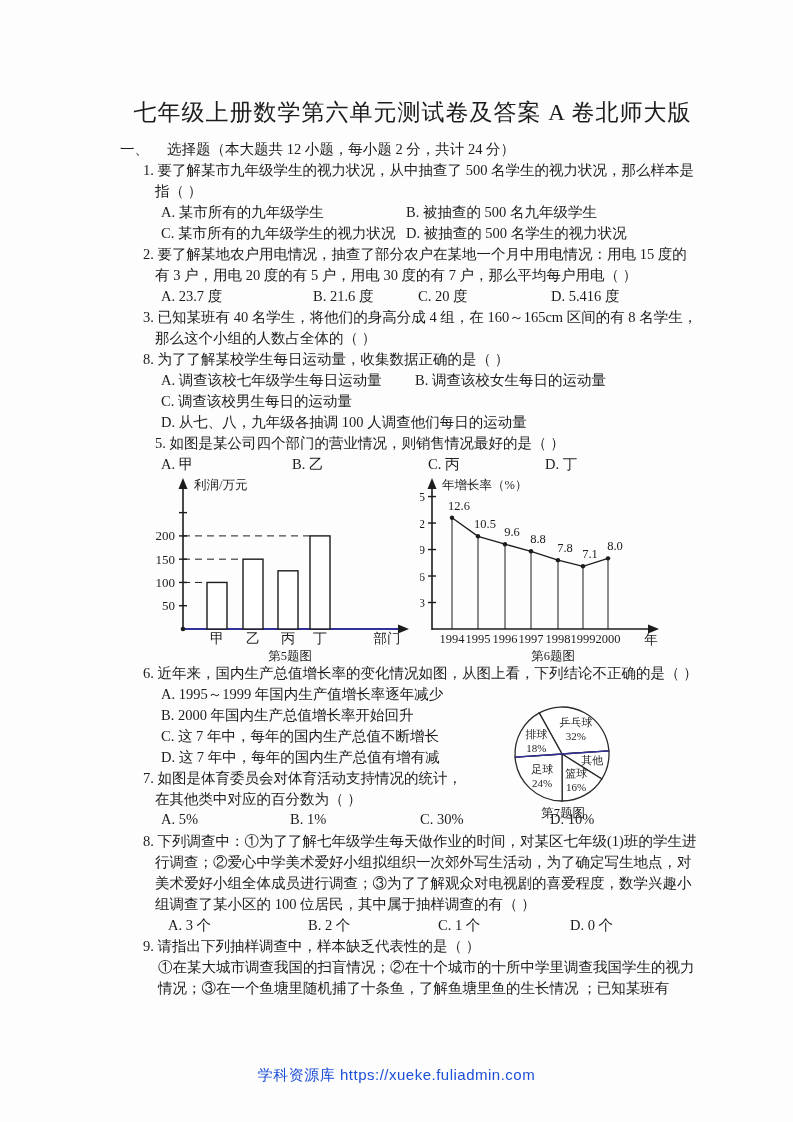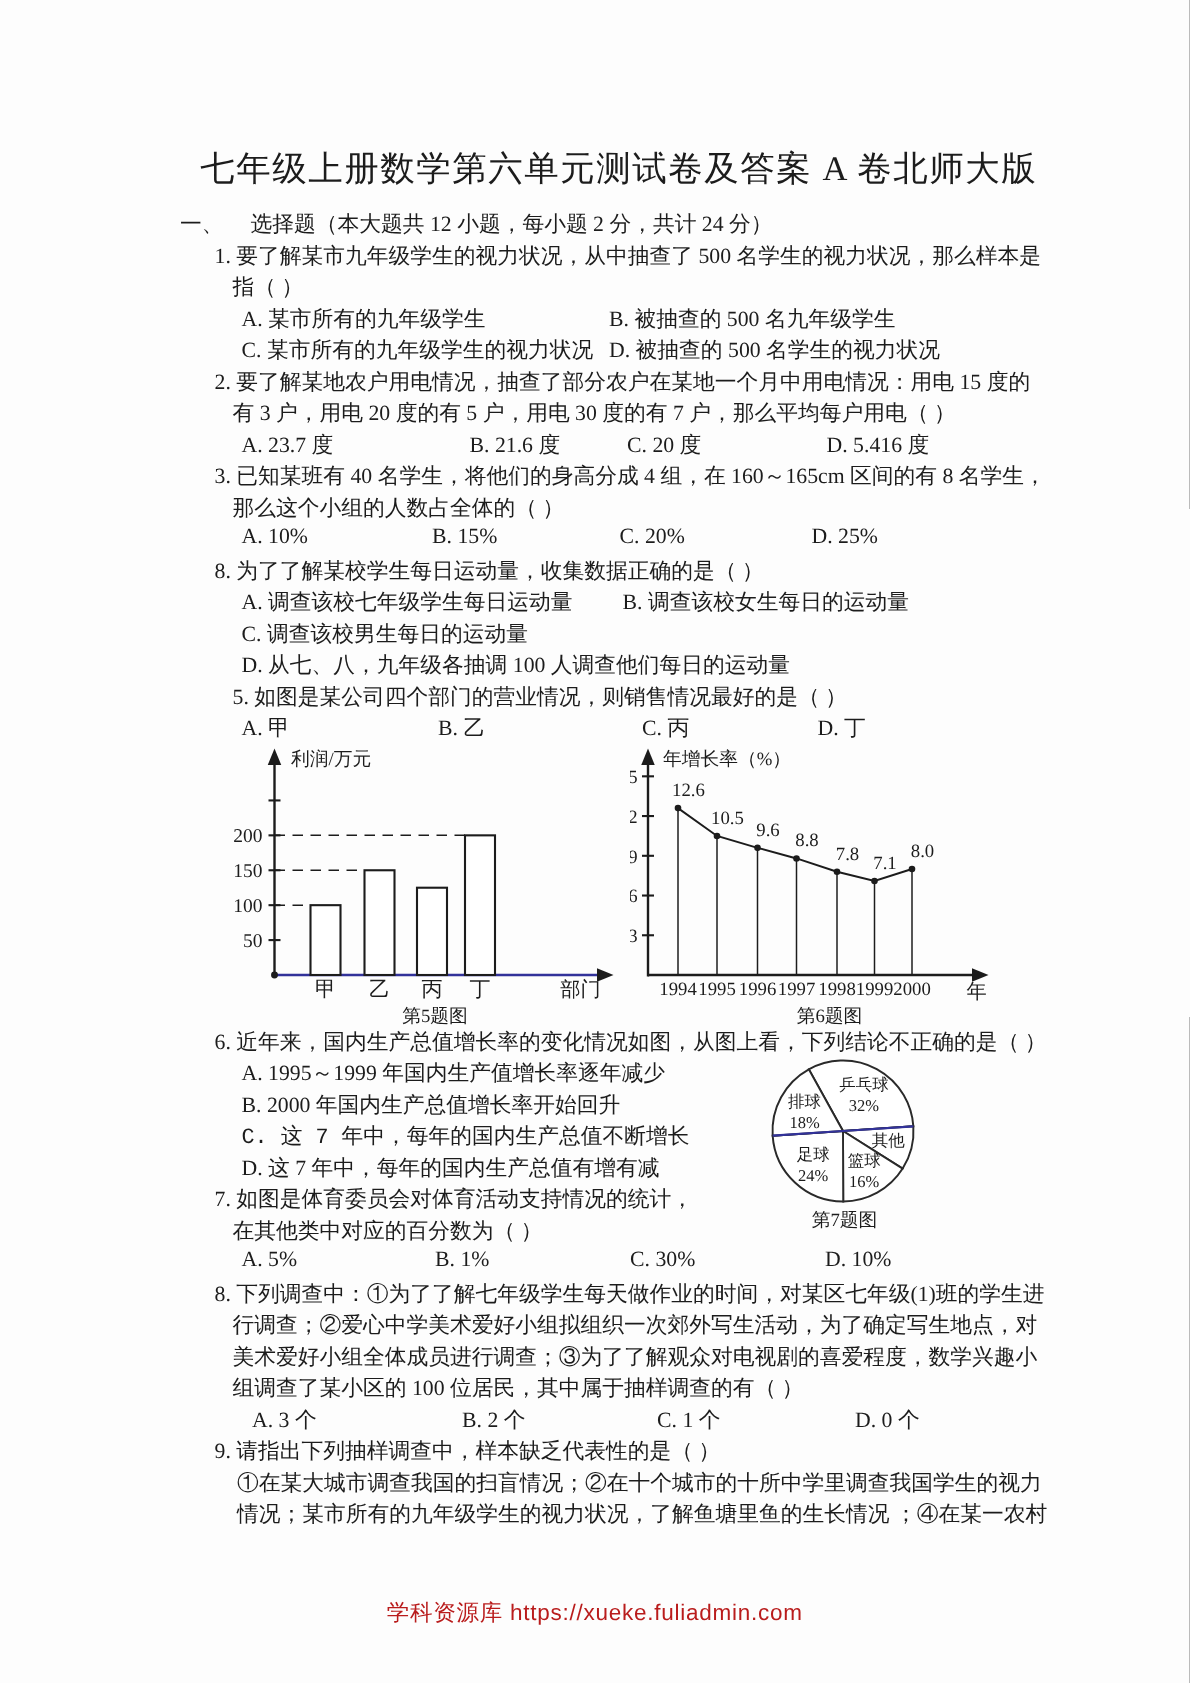--- a/index.html
+++ b/index.html
@@ -16,21 +16,21 @@
   .content{position:absolute;left:120px;top:140px;width:600px;}
   .line{position:relative;height:21px;white-space:nowrap;font-size:14.5px;}
   .line span{position:absolute;top:0;}
   .figures{position:relative;height:188px;}
   .figures svg{position:absolute;top:0;}
   svg text{font-family:"Liberation Serif","DejaVu Serif",serif;fill:#1c1c1c;}
   .pie-wrap{position:absolute;left:505px;top:700px;}
   .footer{
     position:absolute;top:1066px;left:0;width:100%;text-align:center;
     font-family:"Liberation Sans","DejaVu Sans",sans-serif;
-    font-size:15px;color:#b91c1c;letter-spacing:0.5px;
+    font-size:15px;color:#1d4ed8;letter-spacing:0.5px;
   }
 </style>
 </head>
 <body>
 
 <div class="page">
   <div class="title">七年级上册数学第六单元测试卷及答案 A 卷北师大版</div>
 
   <div class="content">
     <div class="line">
@@ -62,26 +62,20 @@
           <span style="left: 41px;">A. 23.7 度</span>
           <span style="left: 170px; margin-left: 23px;">B. 21.6 度</span>
           <span style="left: 298px;">C. 20 度</span>
           <span style="left: 431px;">D. 5.416 度</span>
         </div>
         <div class="line">
           <span style="left: 23px;">3. 已知某班有 40 名学生，将他们的身高分成 4 组，在 160～165cm 区间的有 8 名学生，</span>
         </div>
         <div class="line">
           <span style="left: 35px;">那么这个小组的人数占全体的（      ）</span>
-        </div>
-        <div class="line">
-          <span style="left: 41px;">A. 10%</span>
-          <span style="left: 168px;">B. 15%</span>
-          <span style="left: 293px;">C. 20%</span>
-          <span style="left: 421px;">D. 25%</span>
         </div>
         <div class="line">
           <span style="left: 23px;">8. 为了了解某校学生每日运动量，收集数据正确的是（      ）</span>
         </div>
         <div class="line">
           <span style="left: 41px;">A. 调查该校七年级学生每日运动量</span>
           <span style="left: 295px;">B. 调查该校女生每日的运动量</span>
         </div>
         <div class="line">
           <span style="left: 41px;">C. 调查该校男生每日的运动量</span>
@@ -181,21 +175,21 @@
         <div class="line">
           <span style="left: 23px;">6. 近年来，国内生产总值增长率的变化情况如图，从图上看，下列结论不正确的是（      ）</span>
         </div>
         <div class="line">
           <span style="left: 41px;">A. 1995～1999 年国内生产值增长率逐年减少</span>
         </div>
         <div class="line">
           <span style="left: 41px;">B. 2000 年国内生产总值增长率开始回升</span>
         </div>
         <div class="line">
-          <span style="left: 41px; font-family: Liberation Mono, monospace;">C. 这 7 年中，每年的国内生产总值不断增长</span>
+          <span style="left: 41px;">C. 这 7 年中，每年的国内生产总值不断增长</span>
         </div>
         <div class="line">
           <span style="left: 41px;">D. 这 7 年中，每年的国内生产总值有增有减</span>
         </div>
         <div class="line">
           <span style="left: 23px;">7. 如图是体育委员会对体育活动支持情况的统计，</span>
         </div>
         <div class="line">
           <span style="left: 35px;">在其他类中对应的百分数为（      ）</span>
         </div>
@@ -223,21 +217,21 @@
           <span style="left: 318px;">C.  1 个</span>
           <span style="left: 450px;">D.  0 个</span>
         </div>
         <div class="line">
           <span style="left: 23px;">9. 请指出下列抽样调查中，样本缺乏代表性的是（        ）</span>
         </div>
         <div class="line">
           <span style="left: 38px;">①在某大城市调查我国的扫盲情况；②在十个城市的十所中学里调查我国学生的视力</span>
         </div>
         <div class="line">
-          <span style="left: 38px;">情况；某市所有的九年级学生的视力状况，了解鱼塘里鱼的生长情况 ；④在某一农村</span>
+          <span style="left: 38px;">情况；③在一个鱼塘里随机捕了十条鱼，了解鱼塘里鱼的生长情况 ；已知某班有</span>
         </div>
       </div>
   </div>
 
   <div class="pie-wrap">
     <svg id="pie-chart" width="180" height="128" viewBox="0 0 180 128">
         <path d="M57,54 L34.21,12.89 A47,47 0 0,1 103.90,50.89 Z" fill="#fff" stroke="#2a2a2a" stroke-width="1.3"></path>
         <text x="70.94908074038929" y="26.415576096028655" font-size="11" text-anchor="middle">乒乓球</text>
         <text x="70.94908074038929" y="40.41557609602866" font-size="11" text-anchor="middle">32%</text>
         <path d="M57,54 L103.90,50.89 A47,47 0 0,1 96.77,79.05 Z" fill="#fff" stroke="#2a2a2a" stroke-width="1.3"></path>

